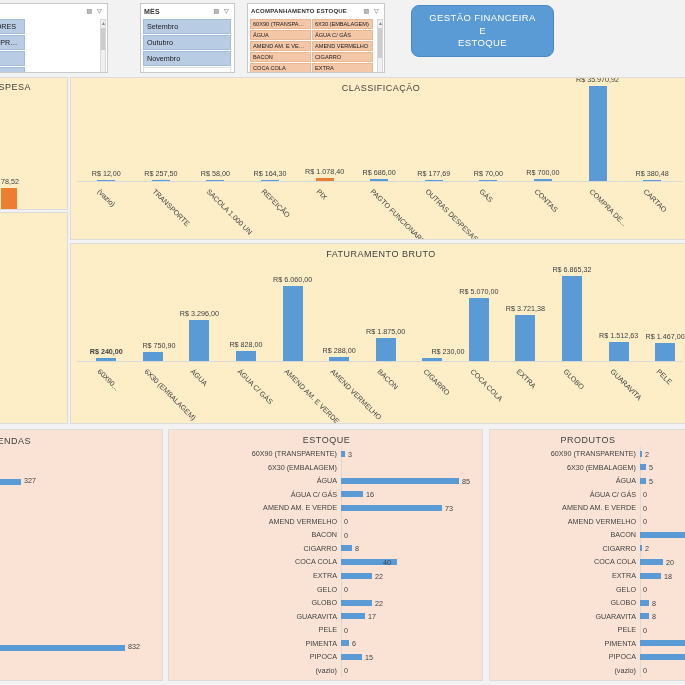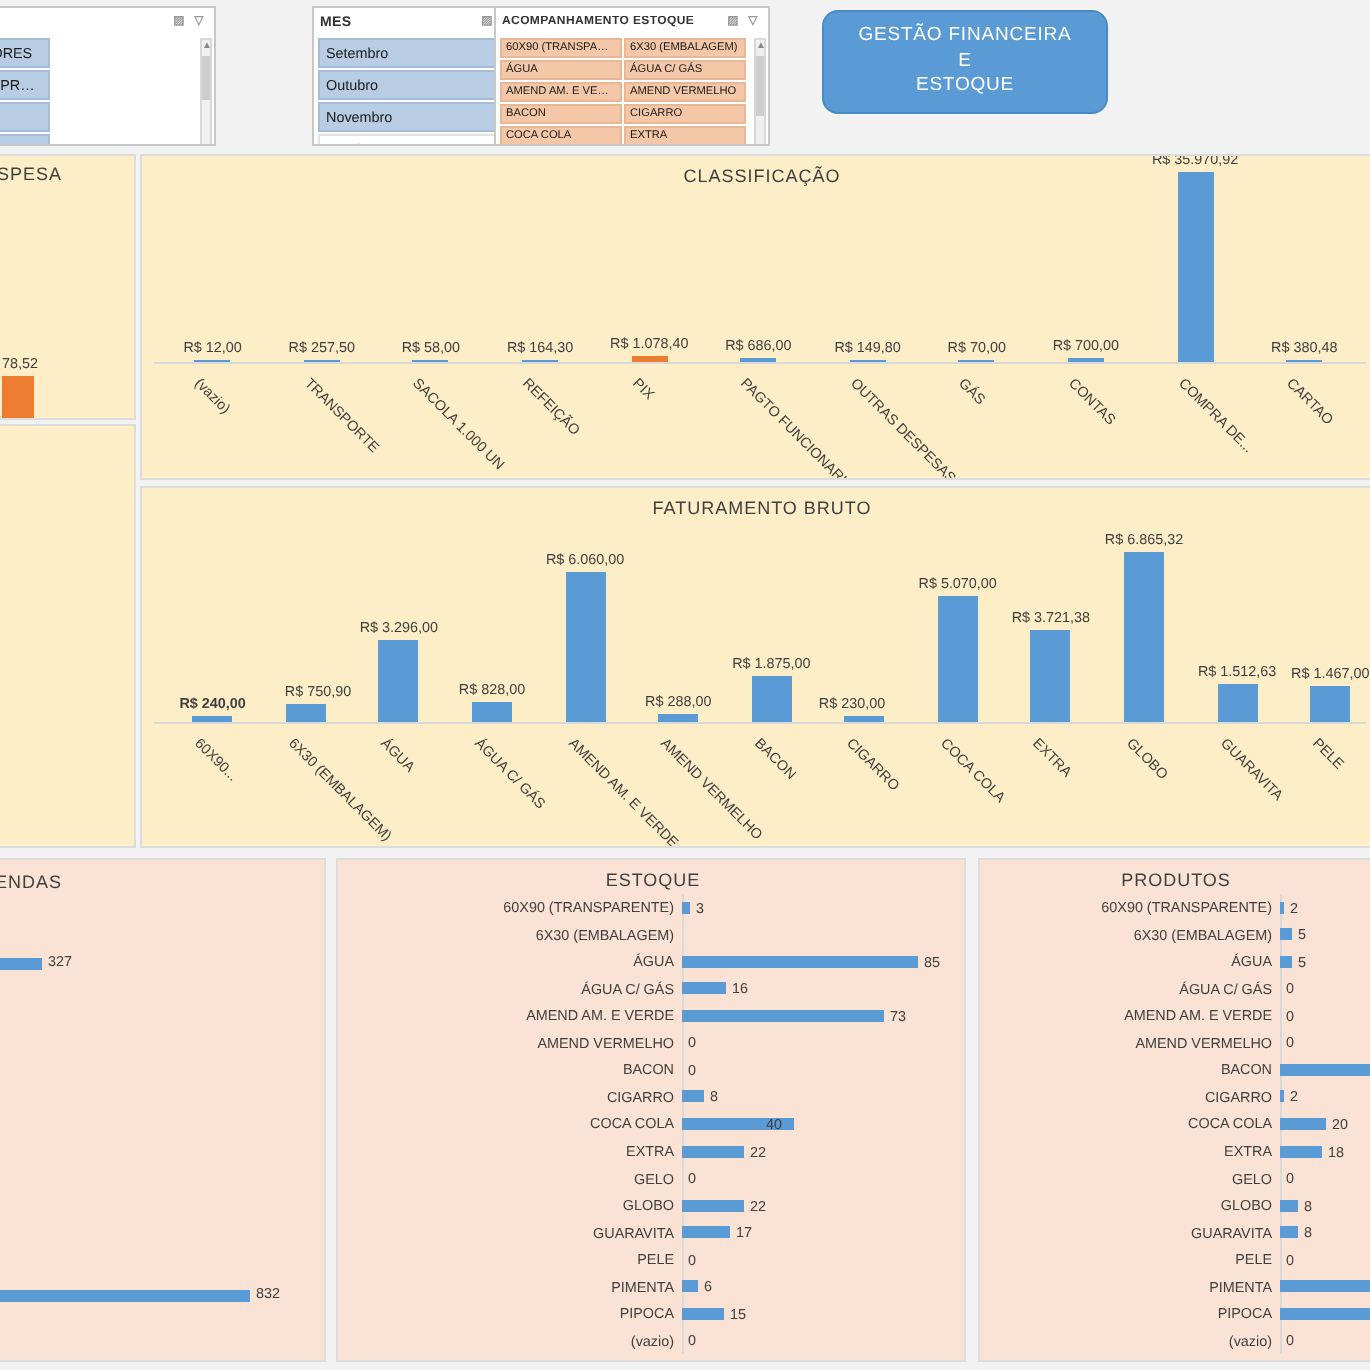--- a/index.html
+++ b/index.html
@@ -150,21 +150,21 @@
           <div class="sl-item sl-blue" style="width: 74px;">PAGTO FUNCIONARIOS</div>
         </div>
       <div class="sl-scroll">
         <div class="ar up">▲</div>
         <div class="thumb"></div>
 
       </div>
     </div>
   </div>
 
-  <div class="slicer" id="slicer2" style="left:156px; top:3px; width:106px; height:70px;">
+  <div class="slicer" id="slicer2" style="left:140px; top:3px; width:95px; height:70px;">
     <div class="slicer-head">
       <span class="title">MÊS</span>
       <span class="ctl">▨</span>
       <span class="ctl">▽</span>
     </div>
     <div class="slicer-body">
       <div class="slicer-grid" id="sl2-grid">
           <div class="sl-item sl-blue" style="width: 89px;">Setembro</div>
           <div class="sl-item sl-blue" style="width: 89px;">Outubro</div>
           <div class="sl-item sl-blue" style="width: 89px;">Novembro</div>
@@ -238,21 +238,21 @@
         <div class="vbar" style="position: absolute; left: 190.042px; width: 18px; top: 102px; height: 1px;"></div>
         <div class="vbar-lbl" style="left: 199.042px; top: 91px;">R$ 164,30</div>
         <div class="vcat" style="left: 195.042px; top: 109px;">REFEIÇÃO</div>
         <div class="vbar accent" style="position: absolute; left: 244.625px; width: 18px; top: 100px; height: 3px;"></div>
         <div class="vbar-lbl" style="left: 253.625px; top: 89px;">R$ 1.078,40</div>
         <div class="vcat" style="left: 249.625px; top: 109px;">PIX</div>
         <div class="vbar" style="position: absolute; left: 299.208px; width: 18px; top: 101px; height: 2px;"></div>
         <div class="vbar-lbl" style="left: 308.208px; top: 90px;">R$ 686,00</div>
         <div class="vcat" style="left: 304.208px; top: 109px;">PAGTO FUNCIONARIOS</div>
         <div class="vbar" style="position: absolute; left: 353.792px; width: 18px; top: 102px; height: 1px;"></div>
-        <div class="vbar-lbl" style="left: 362.792px; top: 91px;">R$ 149,80</div>
+        <div class="vbar-lbl" style="left: 362.792px; top: 91px;">R$ 177,69</div>
         <div class="vcat" style="left: 358.792px; top: 109px;">OUTRAS DESPESAS</div>
         <div class="vbar" style="position: absolute; left: 408.375px; width: 18px; top: 102px; height: 1px;"></div>
         <div class="vbar-lbl" style="left: 417.375px; top: 91px;">R$ 70,00</div>
         <div class="vcat" style="left: 413.375px; top: 109px;">GÁS</div>
         <div class="vbar" style="position: absolute; left: 462.958px; width: 18px; top: 101px; height: 2px;"></div>
         <div class="vbar-lbl" style="left: 471.958px; top: 90px;">R$ 700,00</div>
         <div class="vcat" style="left: 467.958px; top: 109px;">CONTAS</div>
         <div class="vbar" style="position: absolute; left: 517.542px; width: 18px; top: 8px; height: 95px;"></div>
         <div class="vbar-lbl" style="left: 526.542px; top: -3px;">R$ 35.970,92</div>
         <div class="vcat" style="left: 522.542px; top: 109px;">COMPRA DE...</div>
@@ -281,21 +281,21 @@
         <div class="vbar" style="position: absolute; left: 211.571px; width: 20px; top: 42px; height: 75px;"></div>
         <div class="vbar-lbl" style="left: 221.571px; top: 31px;">R$ 6.060,00</div>
         <div class="vcat" style="left: 217.571px; top: 123px;">AMEND AM. E VERDE</div>
         <div class="vbar" style="position: absolute; left: 258.143px; width: 20px; top: 113px; height: 4px;"></div>
         <div class="vbar-lbl" style="left: 268.143px; top: 102px;">R$ 288,00</div>
         <div class="vcat" style="left: 264.143px; top: 123px;">AMEND VERMELHO</div>
         <div class="vbar" style="position: absolute; left: 304.714px; width: 20px; top: 94px; height: 23px;"></div>
         <div class="vbar-lbl" style="left: 314.714px; top: 83px;">R$ 1.875,00</div>
         <div class="vcat" style="left: 310.714px; top: 123px;">BACON</div>
         <div class="vbar" style="position: absolute; left: 351.286px; width: 20px; top: 114px; height: 3px;"></div>
-        <div class="vbar-lbl" style="left: 355px; top: 103px;">R$ 230,00</div>
+        <div class="vbar-lbl" style="left: 377px; top: 103px;">R$ 230,00</div>
         <div class="vcat" style="left: 357.286px; top: 123px;">CIGARRO</div>
         <div class="vbar" style="position: absolute; left: 397.857px; width: 20px; top: 54px; height: 63px;"></div>
         <div class="vbar-lbl" style="left: 407.857px; top: 43px;">R$ 5.070,00</div>
         <div class="vcat" style="left: 403.857px; top: 123px;">COCA COLA</div>
         <div class="vbar" style="position: absolute; left: 444.429px; width: 20px; top: 71px; height: 46px;"></div>
         <div class="vbar-lbl" style="left: 454.429px; top: 60px;">R$ 3.721,38</div>
         <div class="vcat" style="left: 450.429px; top: 123px;">EXTRA</div>
         <div class="vbar" style="position: absolute; left: 491px; width: 20px; top: 32px; height: 85px;"></div>
         <div class="vbar-lbl" style="left: 501px; top: 21px;">R$ 6.865,32</div>
         <div class="vcat" style="left: 497px; top: 123px;">GLOBO</div>

